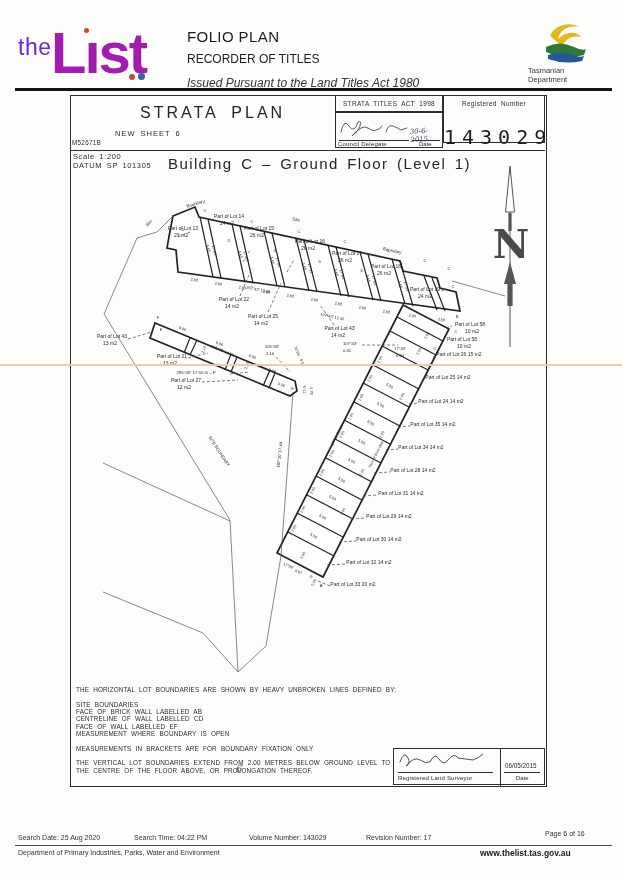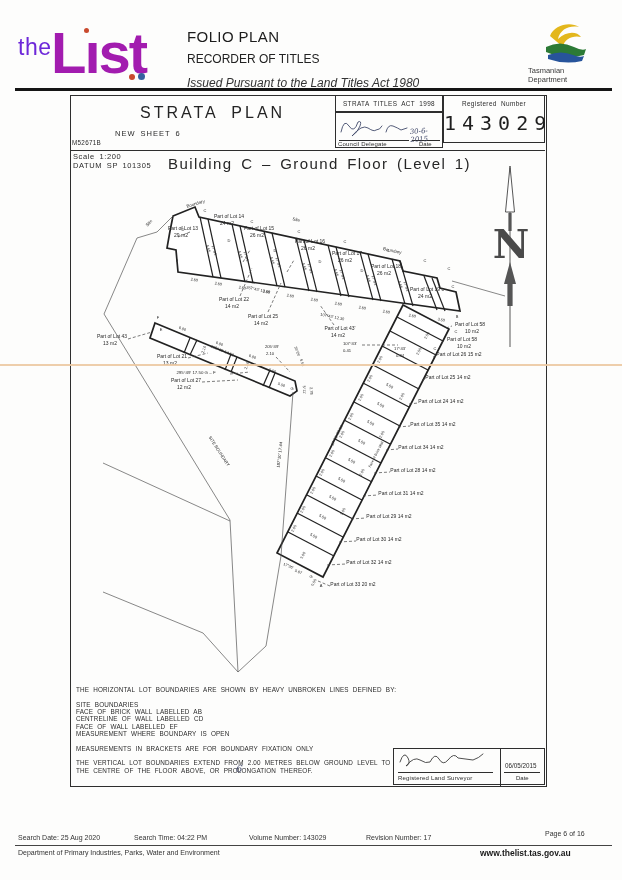--- a/index.html
+++ b/index.html
@@ -72,21 +72,21 @@
 </div>
 <div class="abs box" style="left:335px;top:112px;width:108px;height:36px">
   <div class="abs hline" style="left:3px;top:41px;width:70px;height:.8px;top:27px"></div>
   <div class="abs hline" style="left:76px;top:27px;width:28px;height:.8px"></div>
   <div class="abs" style="left:2px;top:28px;font-size:6px;letter-spacing:.2px">Council Delegate</div>
   <div class="abs" style="left:83px;top:28px;font-size:6px">Date</div>
   <div class="abs handwrit" style="left:74px;top:14px;font-size:7px;transform:rotate(-4deg)">30-6-2015</div>
 </div>
 <div class="abs box" style="left:443px;top:95px;width:102px;height:48px">
   <div class="reg-label" style="margin-top:4px">Registered Number</div>
-  <div class="reg-num" style="margin-top:4px">143029</div>
+  <div class="reg-num" style="margin-top:18px">143029</div>
 </div>
 
 <div class="abs small-cad" style="left:73px;top:152px">Scale 1:200</div>
 <div class="abs small-cad" style="left:73px;top:161px">DATUM SP 101305</div>
 <div class="abs bldg" style="left:168px;top:155px">Building C – Ground Floor (Level 1)</div>
 
 <svg class="abs" id="plan-svg" style="left:0;top:0" width="622" height="880" viewBox="0 0 622 880">
     <path d="M173,216 L195,207 L199,217 L400,261 L403,271 L437,278 L440,288 L456,292 L460,311 L178,272 L176,250 L167,248 L170,231 Z" fill="#ffffff" stroke="#222" stroke-width="1.7" stroke-linejoin="miter"></path>
     <path d="M155,323 L295,381 L297,391 L290,396 L150,338 Z" fill="#ffffff" stroke="#222" stroke-width="1.7" stroke-linejoin="miter"></path>
     <path d="M403,305 L449,329 L323,577 L277,553 Z" fill="#ffffff" stroke="#222" stroke-width="1.7" stroke-linejoin="miter"></path>

